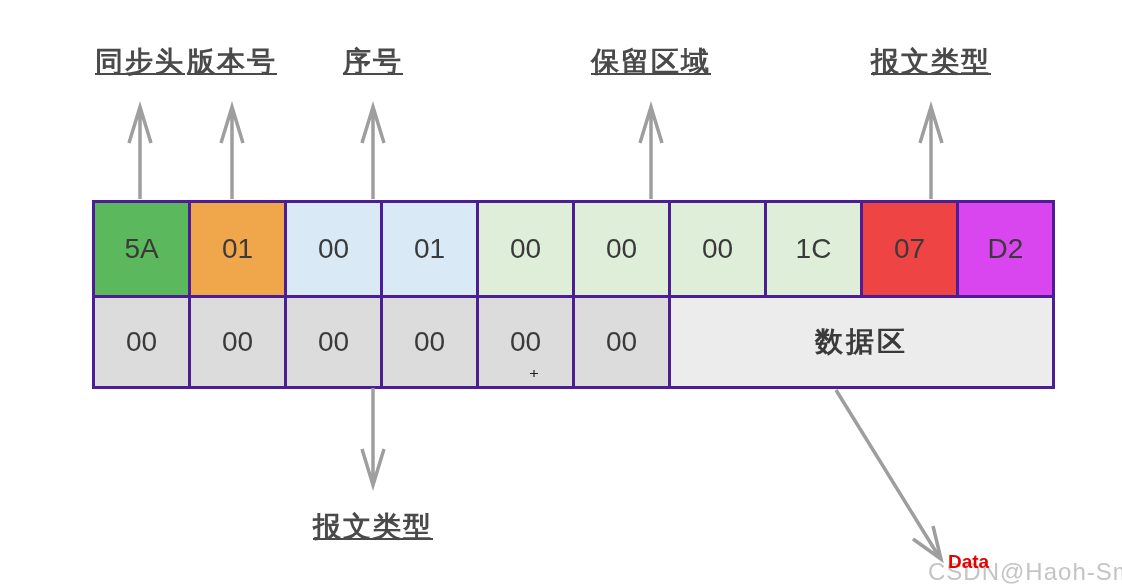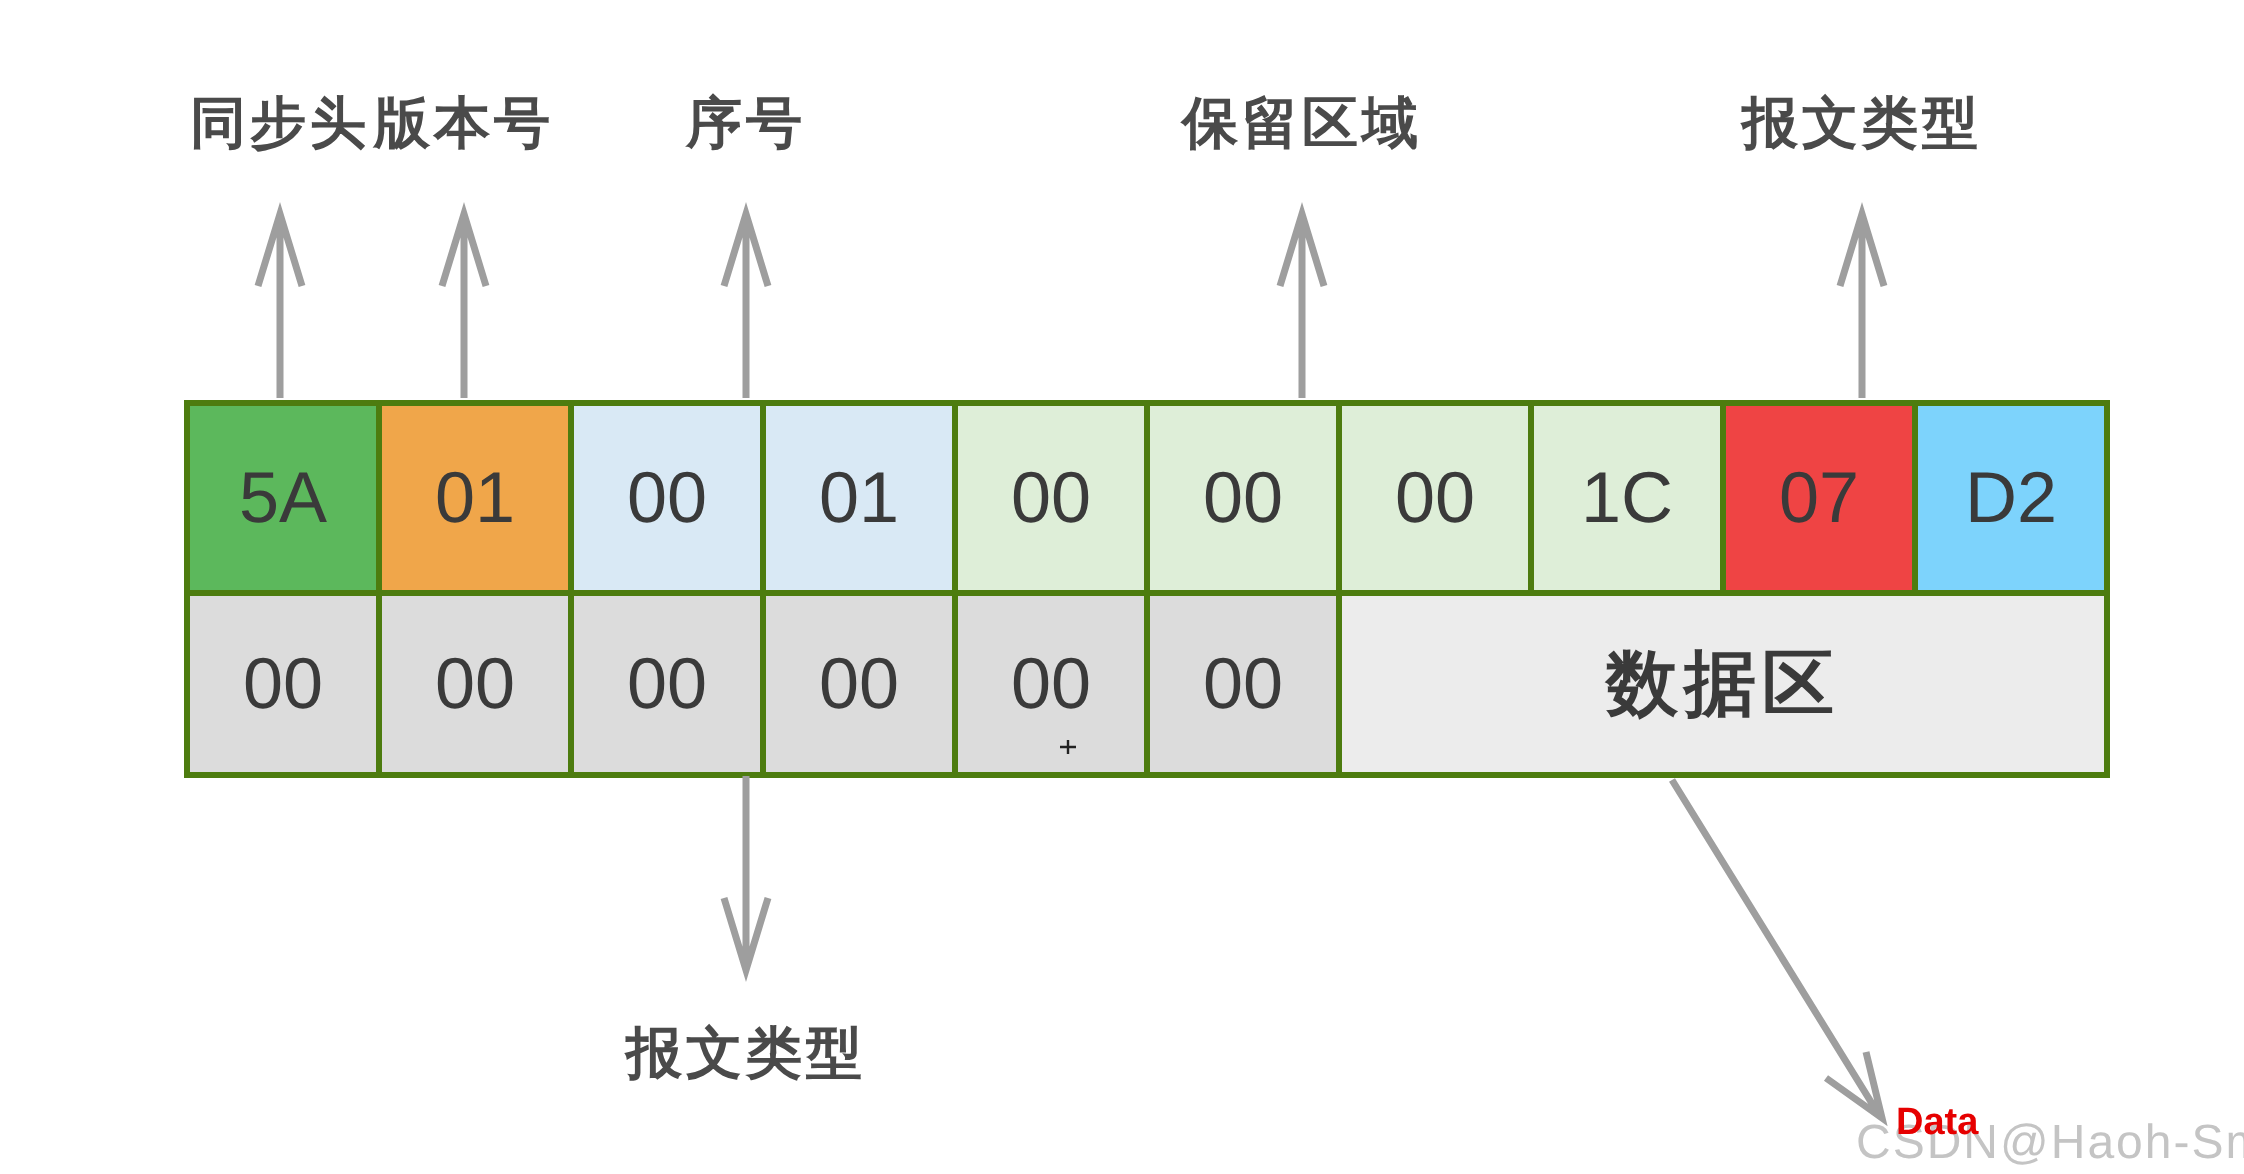--- a/index.html
+++ b/index.html
@@ -13,35 +13,36 @@
   }
   .field-label {
     position: absolute;
     transform: translateX(-50%);
     font-size: 28px;
     line-height: 32px;
     font-weight: 600;
     letter-spacing: 2px;
     color: #4a4a4a;
     white-space: nowrap;
+    text-decoration: underline;
   }
   table.packet {
     position: absolute;
     left: 92px;
     top: 200px;
     border-collapse: collapse;
     table-layout: fixed;
   }
   table.packet td {
     width: 93px;
-    border: 3px solid #4d7c0f;
+    border: 3px solid #4c1d95;
     padding: 0;
     text-align: center;
     vertical-align: middle;
-    font-size: 36px;
+    font-size: 28px;
     color: #3a3a3a;
     white-space: nowrap;
   }
   tr.row-top td { height: 92px; }
   tr.row-bottom td { height: 88px; }
   td.data-area {
     font-size: 33px;
     font-weight: 700;
     letter-spacing: 3px;
     color: #3d3d3d;
@@ -89,21 +90,21 @@
         <tr class="row-top">
       <td style="background-color: rgb(92, 184, 92);">5A</td>
       <td style="background-color: rgb(240, 166, 74);">01</td>
       <td style="background-color: rgb(217, 233, 245);">00</td>
       <td style="background-color: rgb(217, 233, 245);">01</td>
       <td style="background-color: rgb(222, 238, 216);">00</td>
       <td style="background-color: rgb(222, 238, 216);">00</td>
       <td style="background-color: rgb(222, 238, 216);">00</td>
       <td style="background-color: rgb(222, 238, 216);">1C</td>
       <td style="background-color: #ef4444;">07</td>
-      <td style="background-color: #7dd3fc;">D2</td>
+      <td style="background-color: #d946ef;">D2</td>
     </tr>
     <tr class="row-bottom">
       <td style="background-color: rgb(220, 220, 220);">00</td>
       <td style="background-color: rgb(220, 220, 220);">00</td>
       <td style="background-color: rgb(220, 220, 220);">00</td>
       <td style="background-color: rgb(220, 220, 220);">00</td>
       <td style="background-color: rgb(220, 220, 220);">00</td>
       <td style="background-color: rgb(220, 220, 220);">00</td>
       <td class="data-area" colspan="4" style="background-color: rgb(236, 236, 236);">数据区</td>
     </tr>

